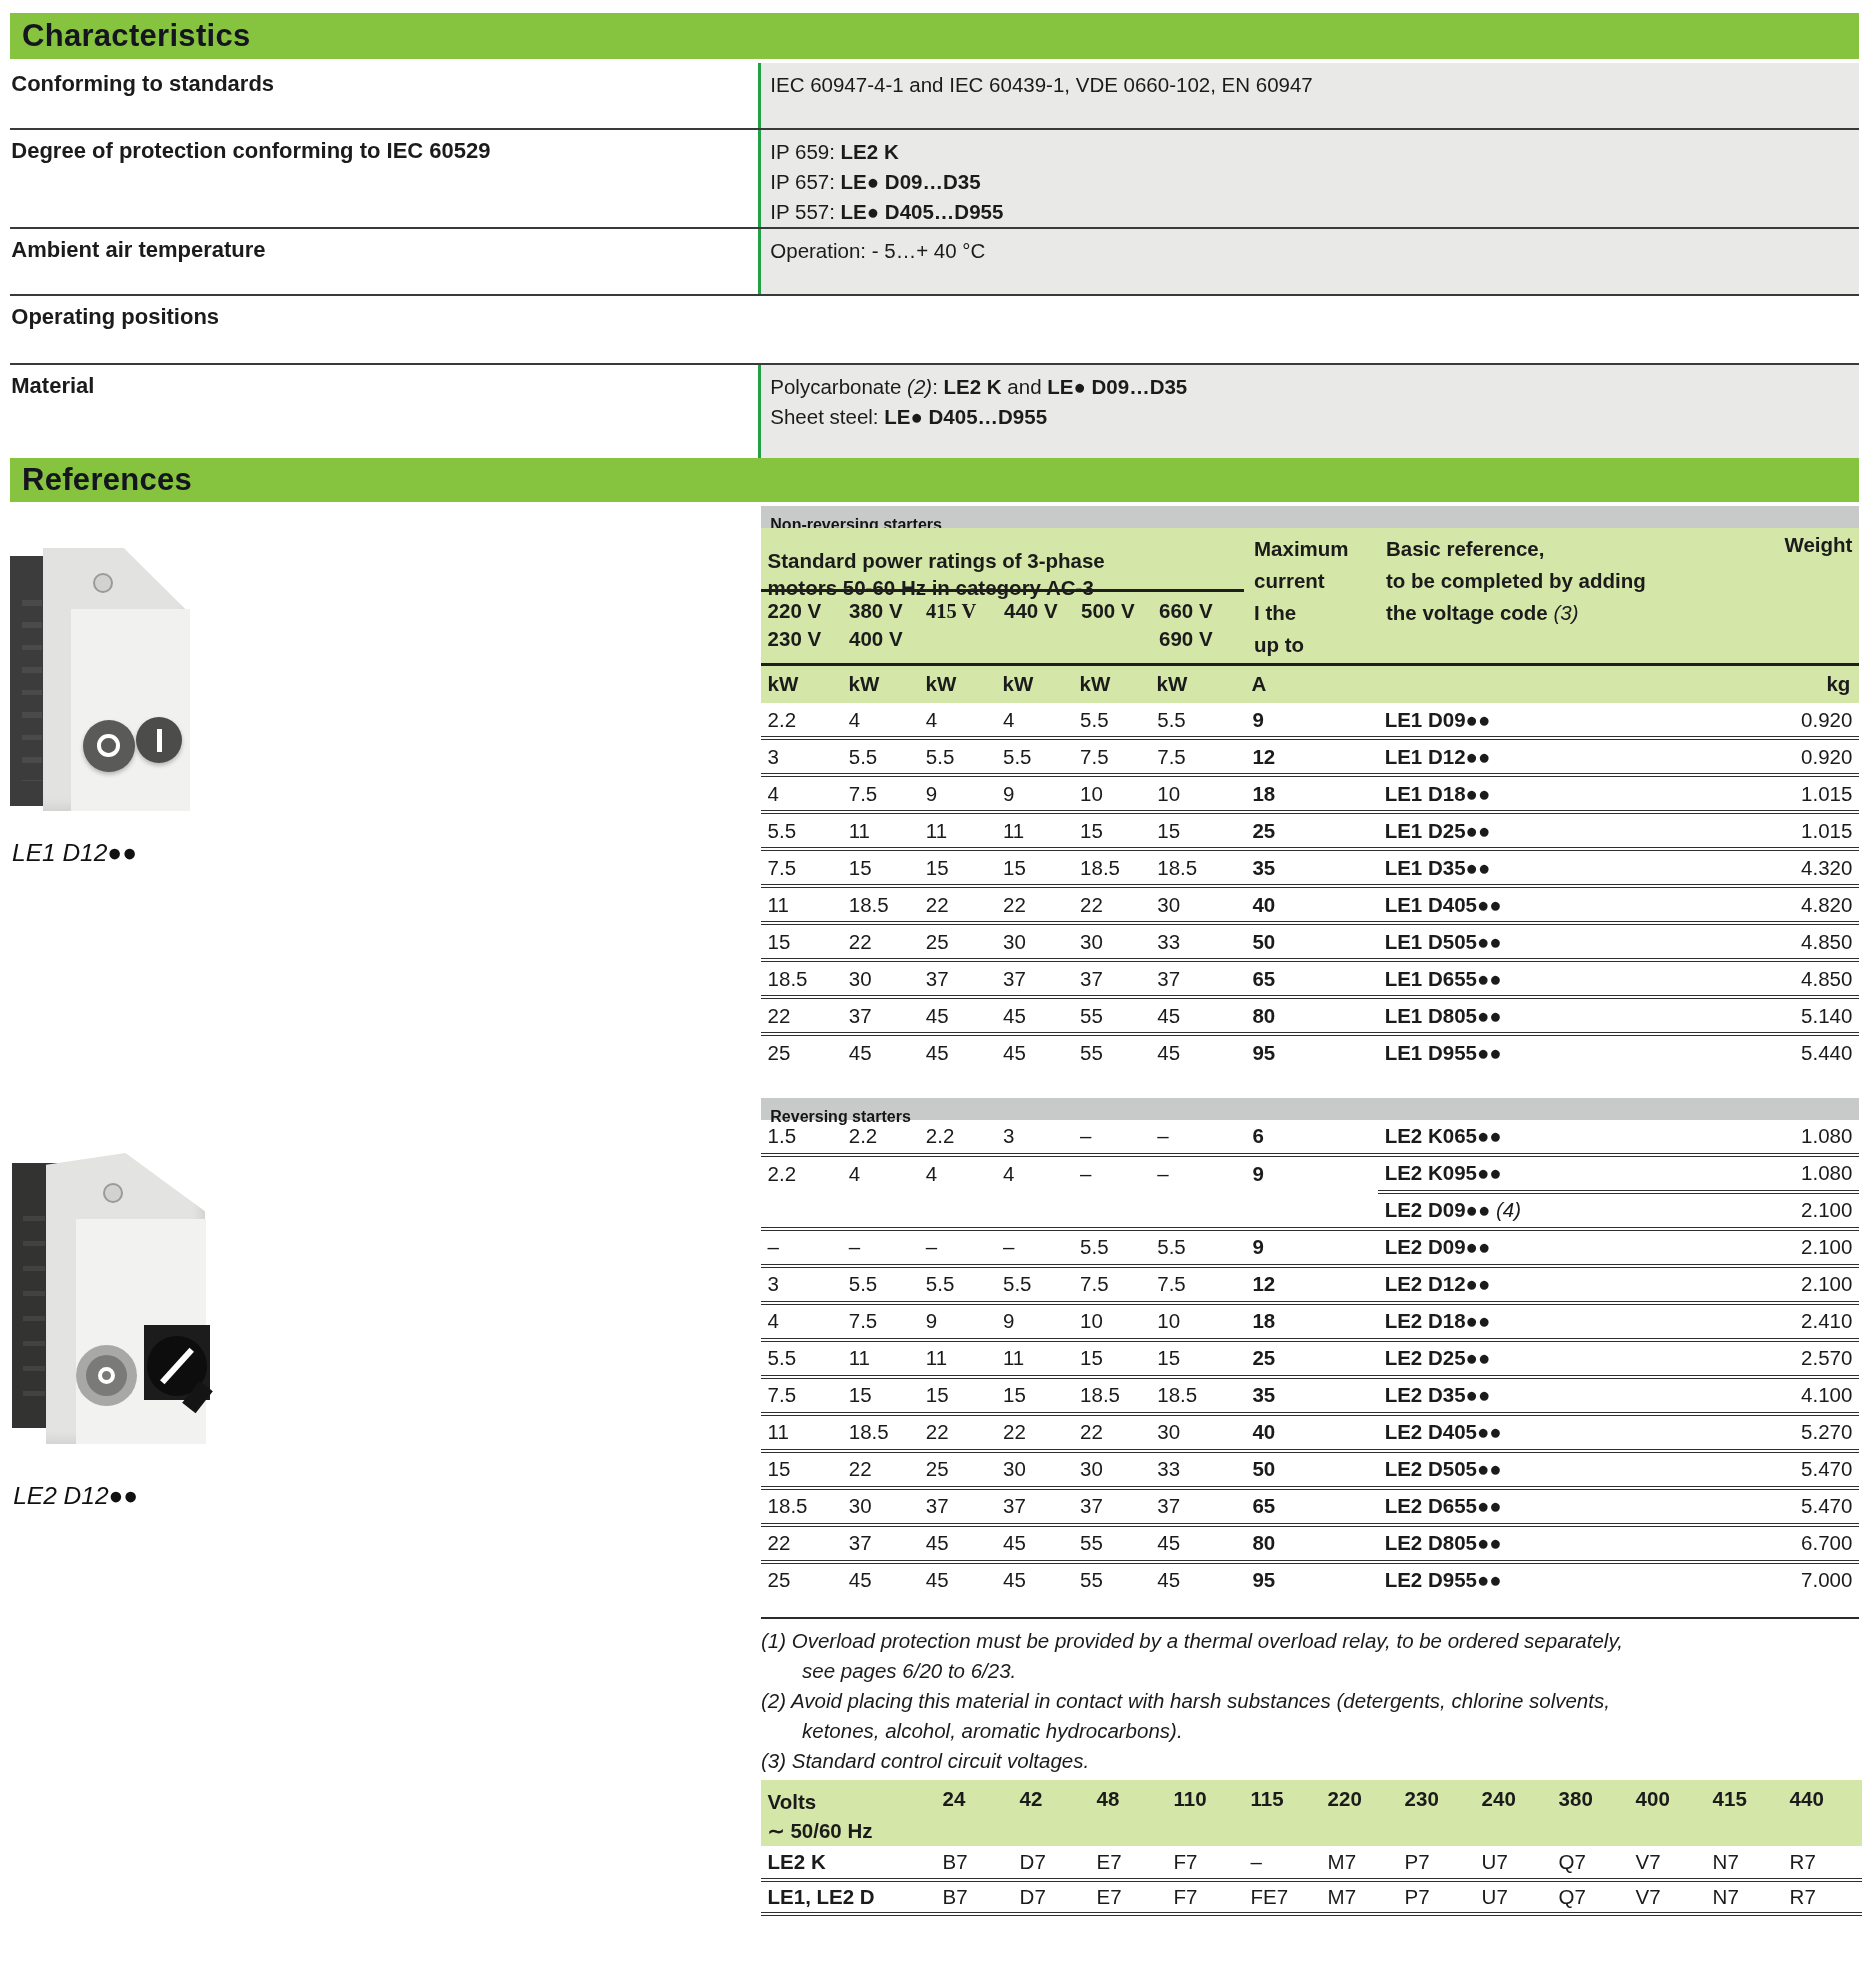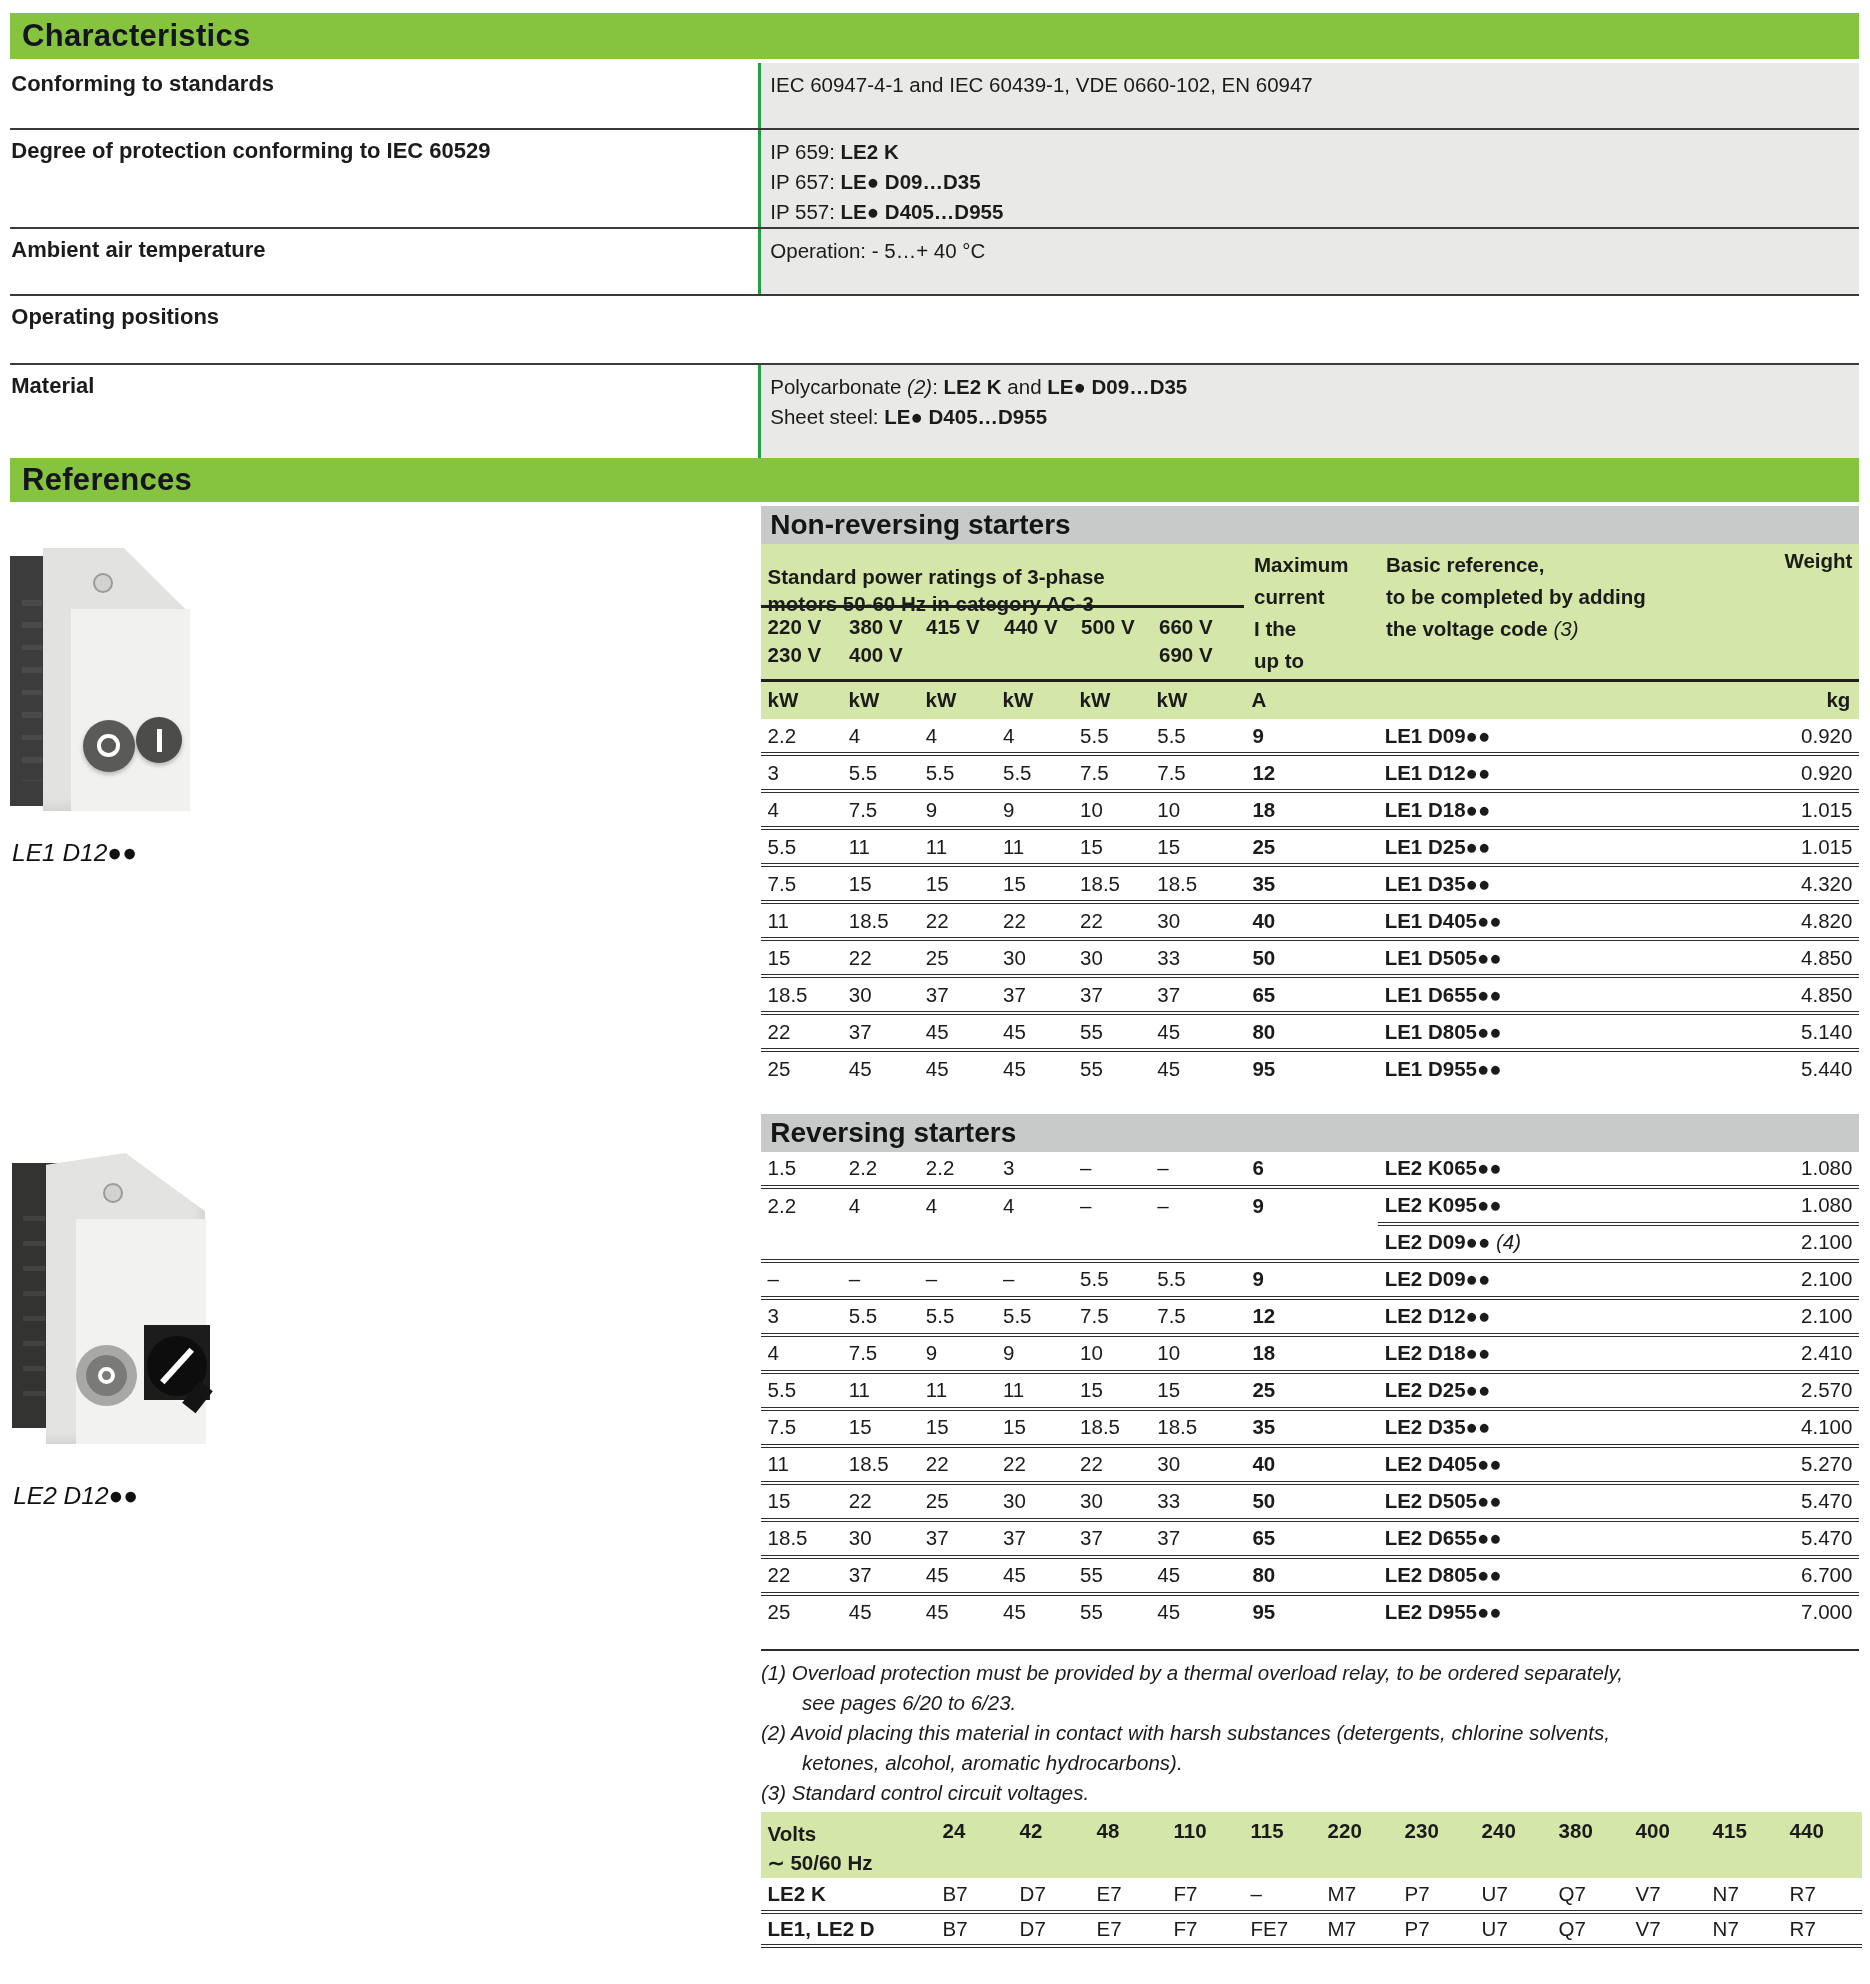--- a/index.html
+++ b/index.html
@@ -73,21 +73,21 @@
   #product2 .rotary-plate { position:absolute; left:132px; top:172px; width:66px; height:75px; background:#1c1c1c; }
   #product2 .rotary-knob { position:absolute; left:135px; top:183px; width:60px; height:60px; border-radius:50%;
                            background:#0d0d0d; }
   #product2 .rotary-knob::after { content:""; position:absolute; left:27px; top:8px; width:6px; height:44px;
                                   background:#fff; transform:rotate(42deg); }
   #product2 .rotary-handle { position:absolute; left:177px; top:230px; width:17px; height:28px; background:#141414;
                              transform:rotate(38deg); }
 
   
   #tables { position:absolute; left:761px; top:506px; width:1098px; }
-  .gray-bar { height:38px; background:#c8cac9; font-size:28px; font-weight:bold; line-height:38px;
+  .gray-bar { height:22px; background:#c8cac9; font-size:16px; font-weight:bold; line-height:38px;
               padding-left:9.3px; box-sizing:border-box; color:#151515; }
   #hdr { position:relative; height:175px; background:#d5e6a9; }
   #hdr-power { position:absolute; left:6.6px; top:20px; font-size:20.5px; font-weight:bold;
                line-height:26.5px; white-space:pre-line; }
   #hdr-underline { position:absolute; left:0; top:61px; width:483px; height:2.6px; background:#1e1e1e; }
   #hdr-volt-cols { position:absolute; left:0; top:69px; width:100%; height:60px; }
   .volt-col { position:absolute; top:0; width:77px; font-size:20.5px; font-weight:bold; }
   .volt-col .vl { line-height:28px; }
   #hdr-max { position:absolute; left:493px; top:5.3px; font-size:20.5px; font-weight:bold;
              line-height:32px; white-space:pre-line; }
@@ -208,21 +208,21 @@
       <div id="hdr-underline"></div>
       <div id="hdr-volt-cols">
           <div class="volt-col" style="left: 6.6px;">
             <div class="vl">220 V</div>
             <div class="vl">230 V</div>
           </div>
           <div class="volt-col" style="left: 88px;">
             <div class="vl">380 V</div>
             <div class="vl">400 V</div>
           </div>
-          <div class="volt-col" style="left: 165px;">
+          <div class="volt-col" style="left: 165px; font-family: Liberation Serif, serif;">
             <div class="vl">415 V</div>
           </div>
           <div class="volt-col" style="left: 243px;">
             <div class="vl">440 V</div>
           </div>
           <div class="volt-col" style="left: 320px;">
             <div class="vl">500 V</div>
           </div>
           <div class="volt-col" style="left: 398px;">
             <div class="vl">660 V</div>

